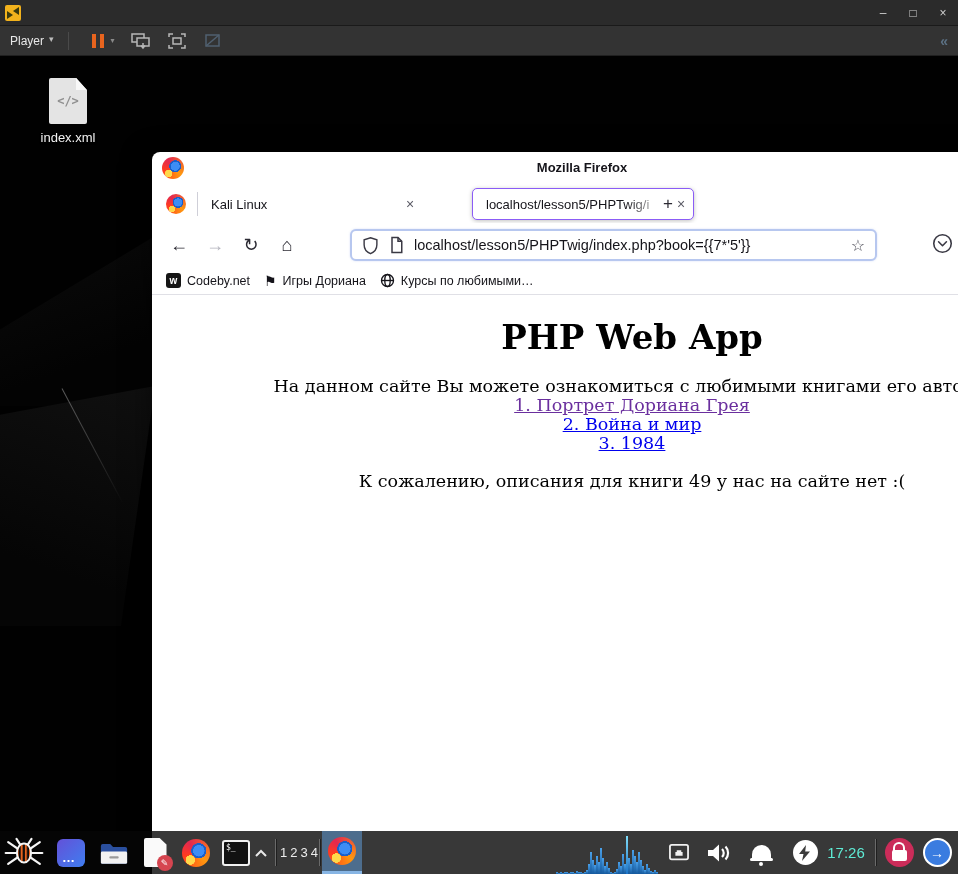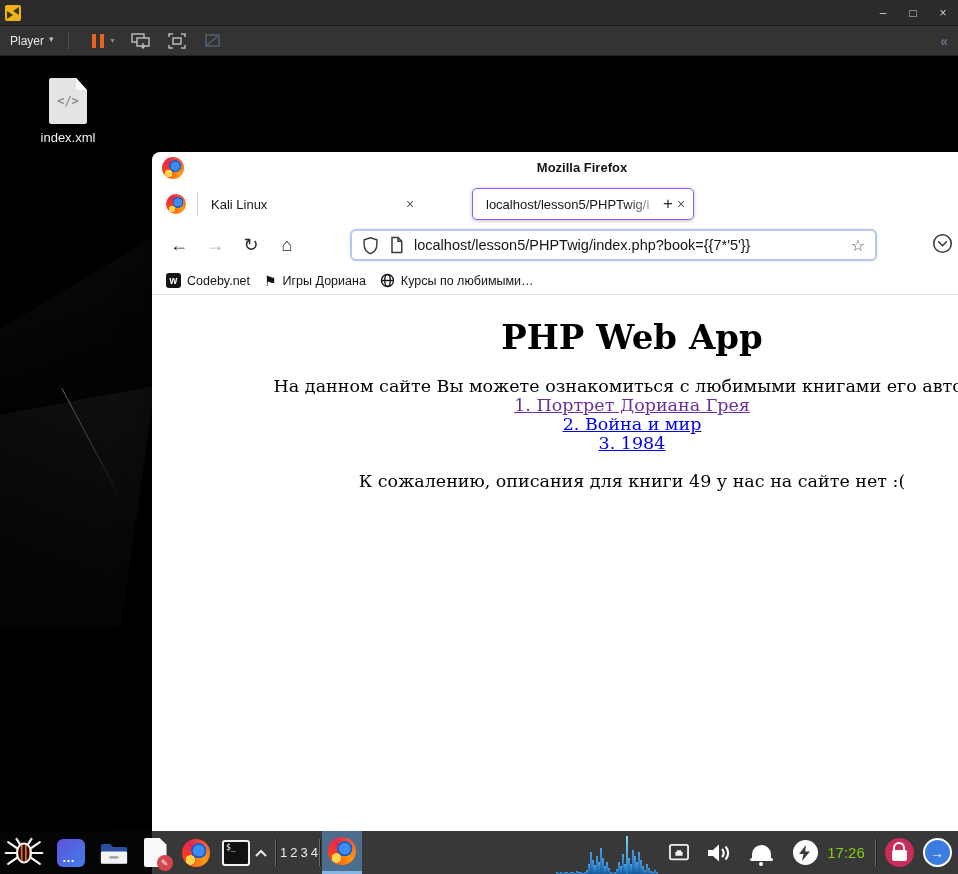--- a/index.html
+++ b/index.html
@@ -135,21 +135,21 @@
     display:flex; align-items:flex-end; gap:0; }
   .gbar { width:2px; background:linear-gradient(to top,#155a9e,#4aa0e8); }
   .gbar.peak { background:linear-gradient(to top,#1b74c8,#7fdcf8); }
 
   .tray-port { left:664px; width:30px; }
   .tray-vol { left:702px; width:34px; }
   .tray-bell { left:746px; width:30px; }
   .tray-power { left:790px; width:30px; }
   .power-circle { width:25px; height:25px; border-radius:50%; background:#fff;
     display:flex; align-items:center; justify-content:center; }
-  .clock { left:820px; width:52px; color:#84cc16; font-size:15px; }
+  .clock { left:820px; width:52px; color:#5eead4; font-size:15px; }
   .tray-sep { left:875px; }
   .lock-btn { left:882px; width:34px; }
   .lock-circle { width:29px; height:29px; border-radius:50%; background:#cb2c59; position:relative; }
   .lock-shackle { position:absolute; left:8.5px; top:4px; width:12px; height:10px; border:2.5px solid #fff;
     border-bottom:none; border-radius:6px 6px 0 0; }
   .lock-body { position:absolute; left:7px; top:12px; width:15px; height:11px; background:#fff; border-radius:2px; }
   .logout-btn { left:920px; width:34px; }
   .logout-circle { width:29px; height:29px; border-radius:50%; background:#3a7ce0; border:2px solid #fff;
     color:#fff; font-size:14px; font-weight:bold; display:flex; align-items:center; justify-content:center; }
 

